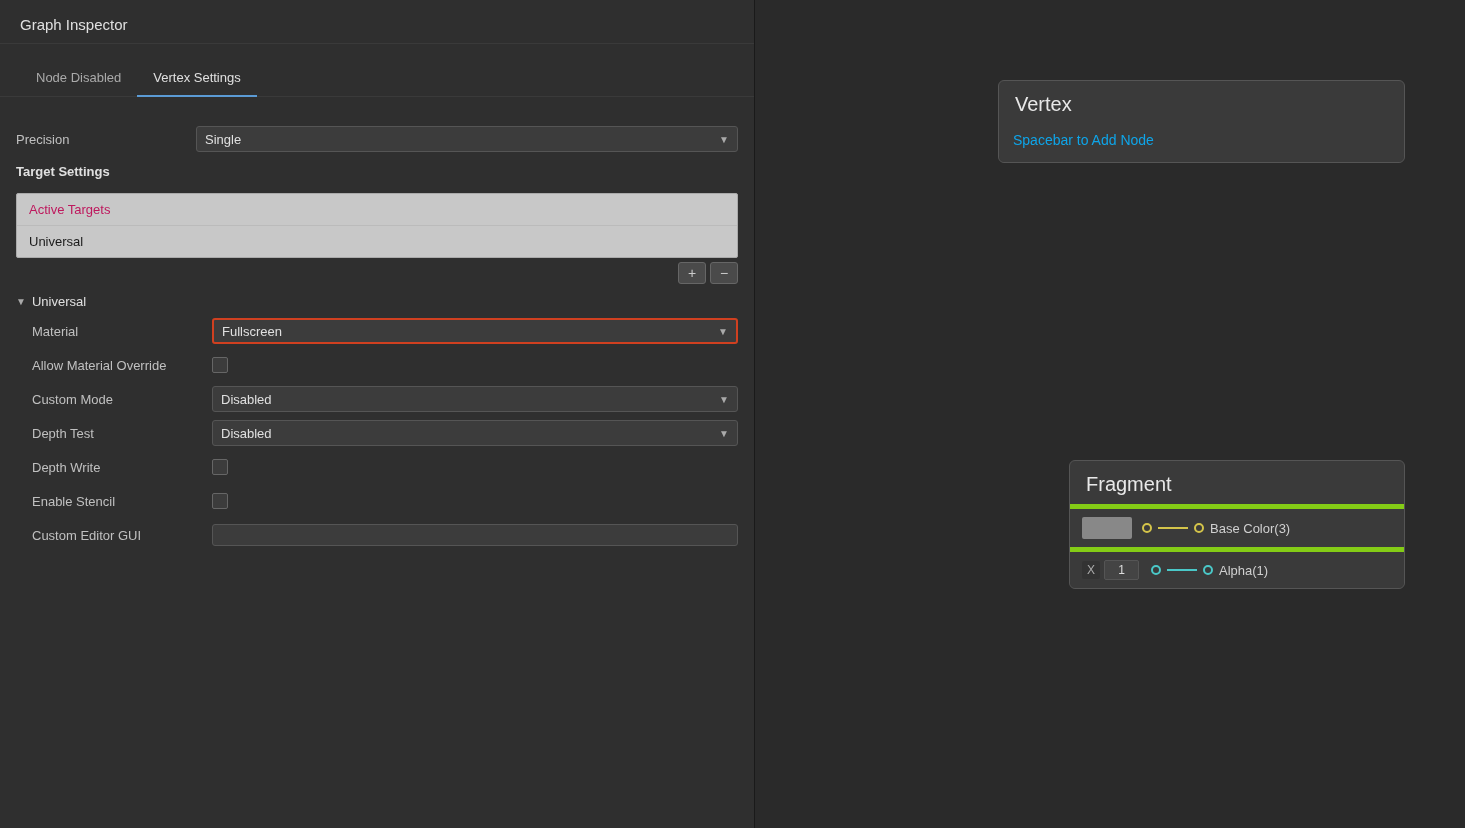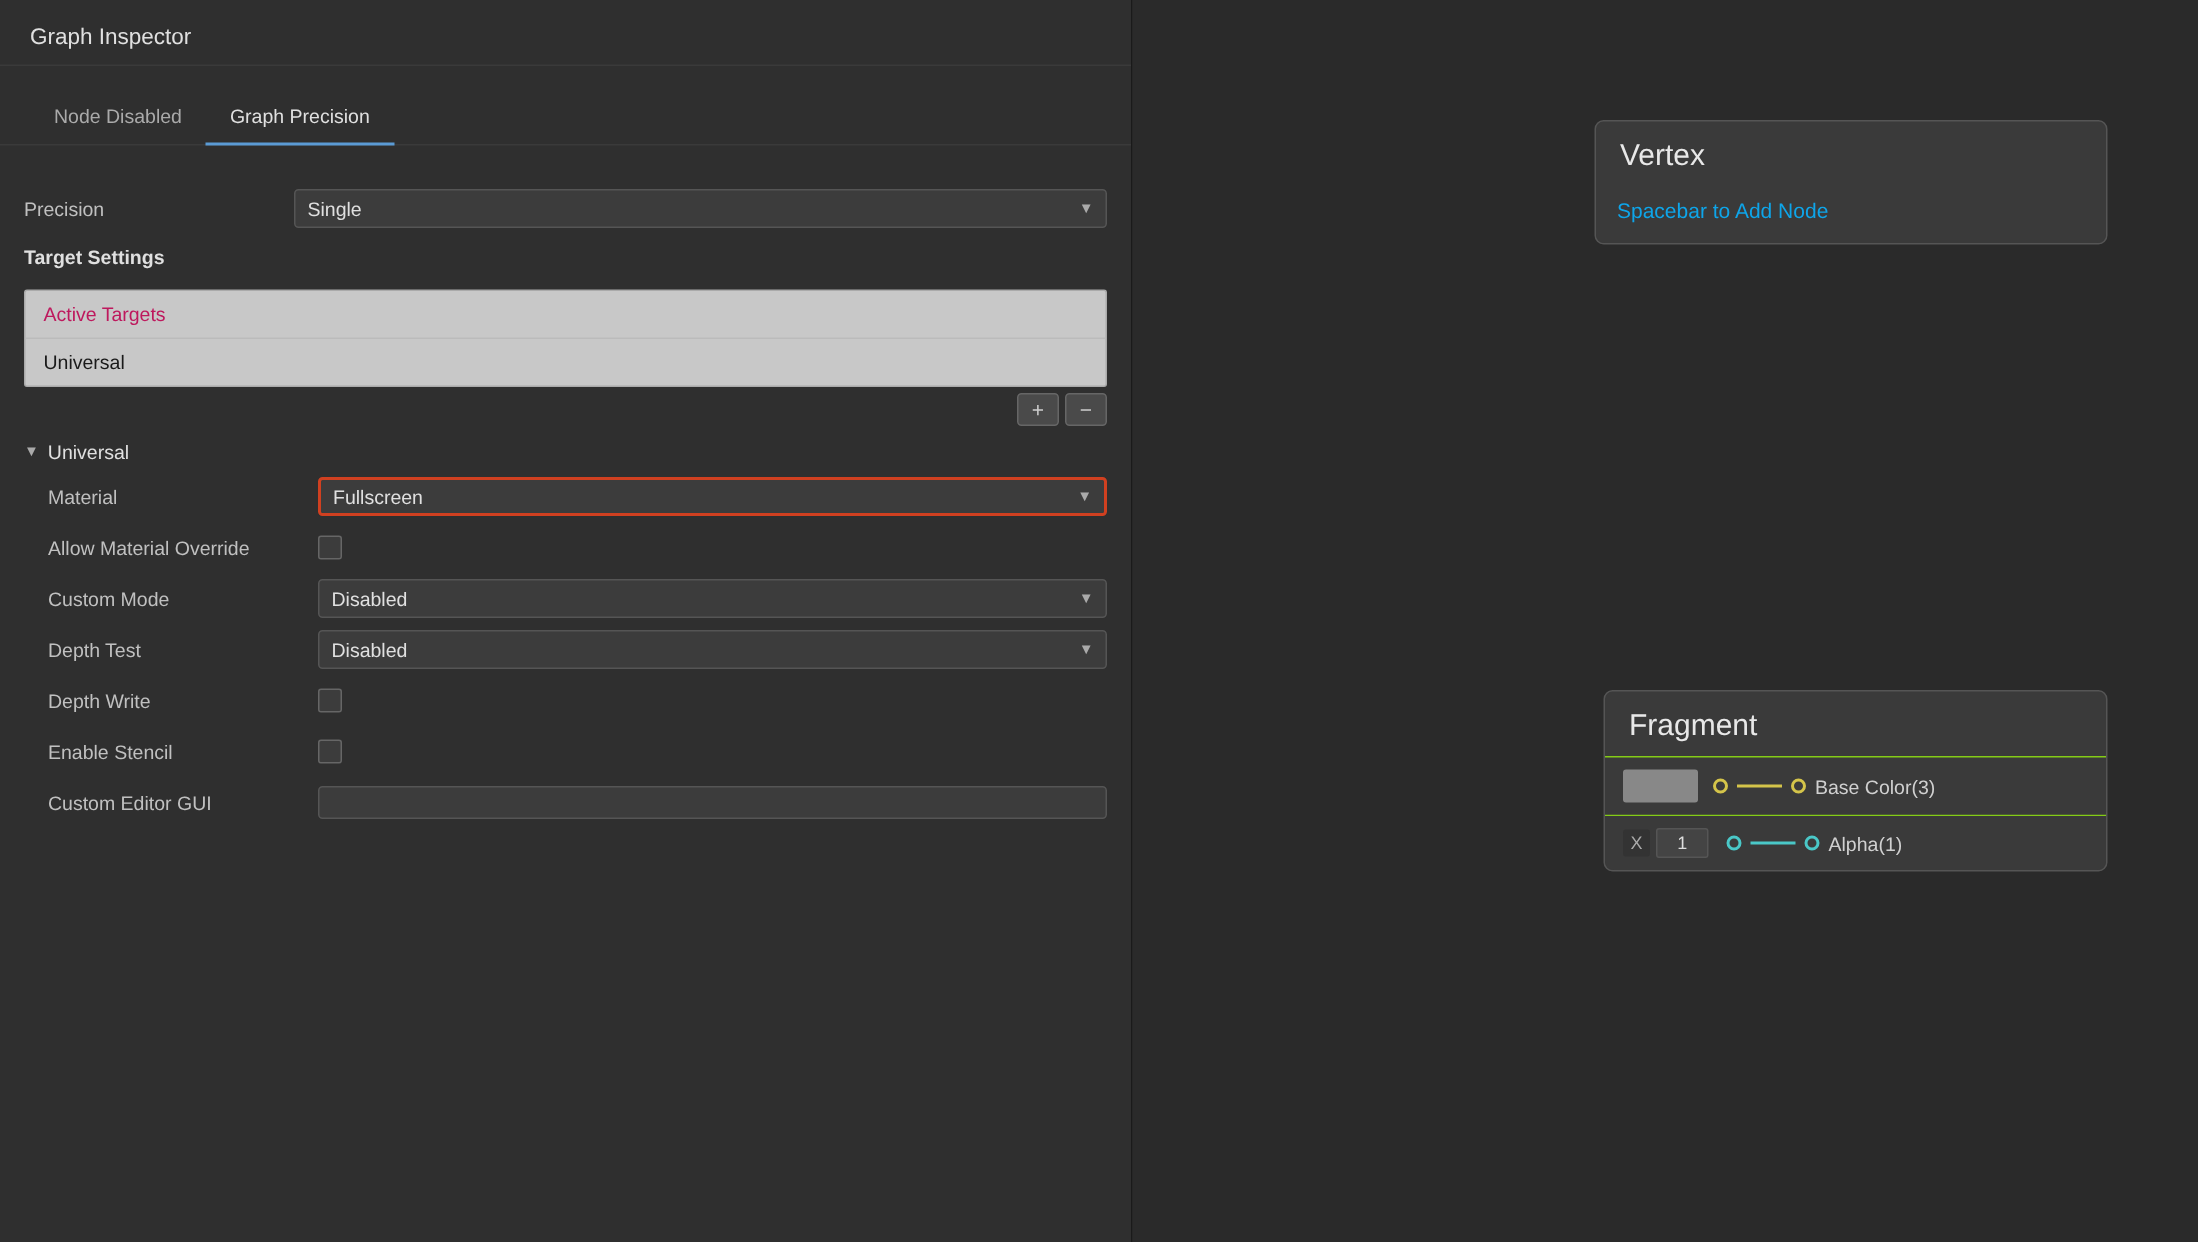--- a/index.html
+++ b/index.html
@@ -200,21 +200,21 @@
       position: absolute;
       background: #3a3a3a;
       border: 1px solid #555;
       border-radius: 6px;
       min-width: 320px;
     }
 
     .vertex-node {
       top: 80px;
       right: 60px;
-      width: 342px;
+      width: 407px;
     }
 
     .fragment-node {
       top: 460px;
       right: 60px;
       width: 336px;
     }
 
     .node-title {
       font-size: 20px;
@@ -230,21 +230,21 @@
       background: #3a3a3a;
       border-radius: 0 0 6px 6px;
     }
 
     .node-port-row {
       display: flex;
       align-items: center;
       padding: 8px 12px;
       gap: 6px;
       background: #3a3a3a;
-      border-top: 1px solid #84cc16;
+      border-top: 5px solid #84cc16;
     }
 
     .node-port-row:last-child {
       border-radius: 0 0 6px 6px;
     }
 
     .port-dot {
       width: 10px;
       height: 10px;
       border-radius: 50%;
@@ -329,21 +329,21 @@
     ::-webkit-scrollbar-thumb { background: #555; border-radius: 3px; }
   </style>
 </head>
 <body>
 
 <div class="left-panel">
   <div class="panel-title">Graph Inspector</div>
 
   <div class="tabs">
     <div class="tab">Node Disabled</div>
-    <div class="tab active">Graph Precision</div>
+    <div class="tab active">Vertex Settings</div>
   </div>
 
   <div class="panel-content">
 
     <div class="field-row">
       <div class="field-label">Precision</div>
       <div class="dropdown">
         <span>Single</span>
         <span class="dropdown-arrow">▼</span>
       </div>

